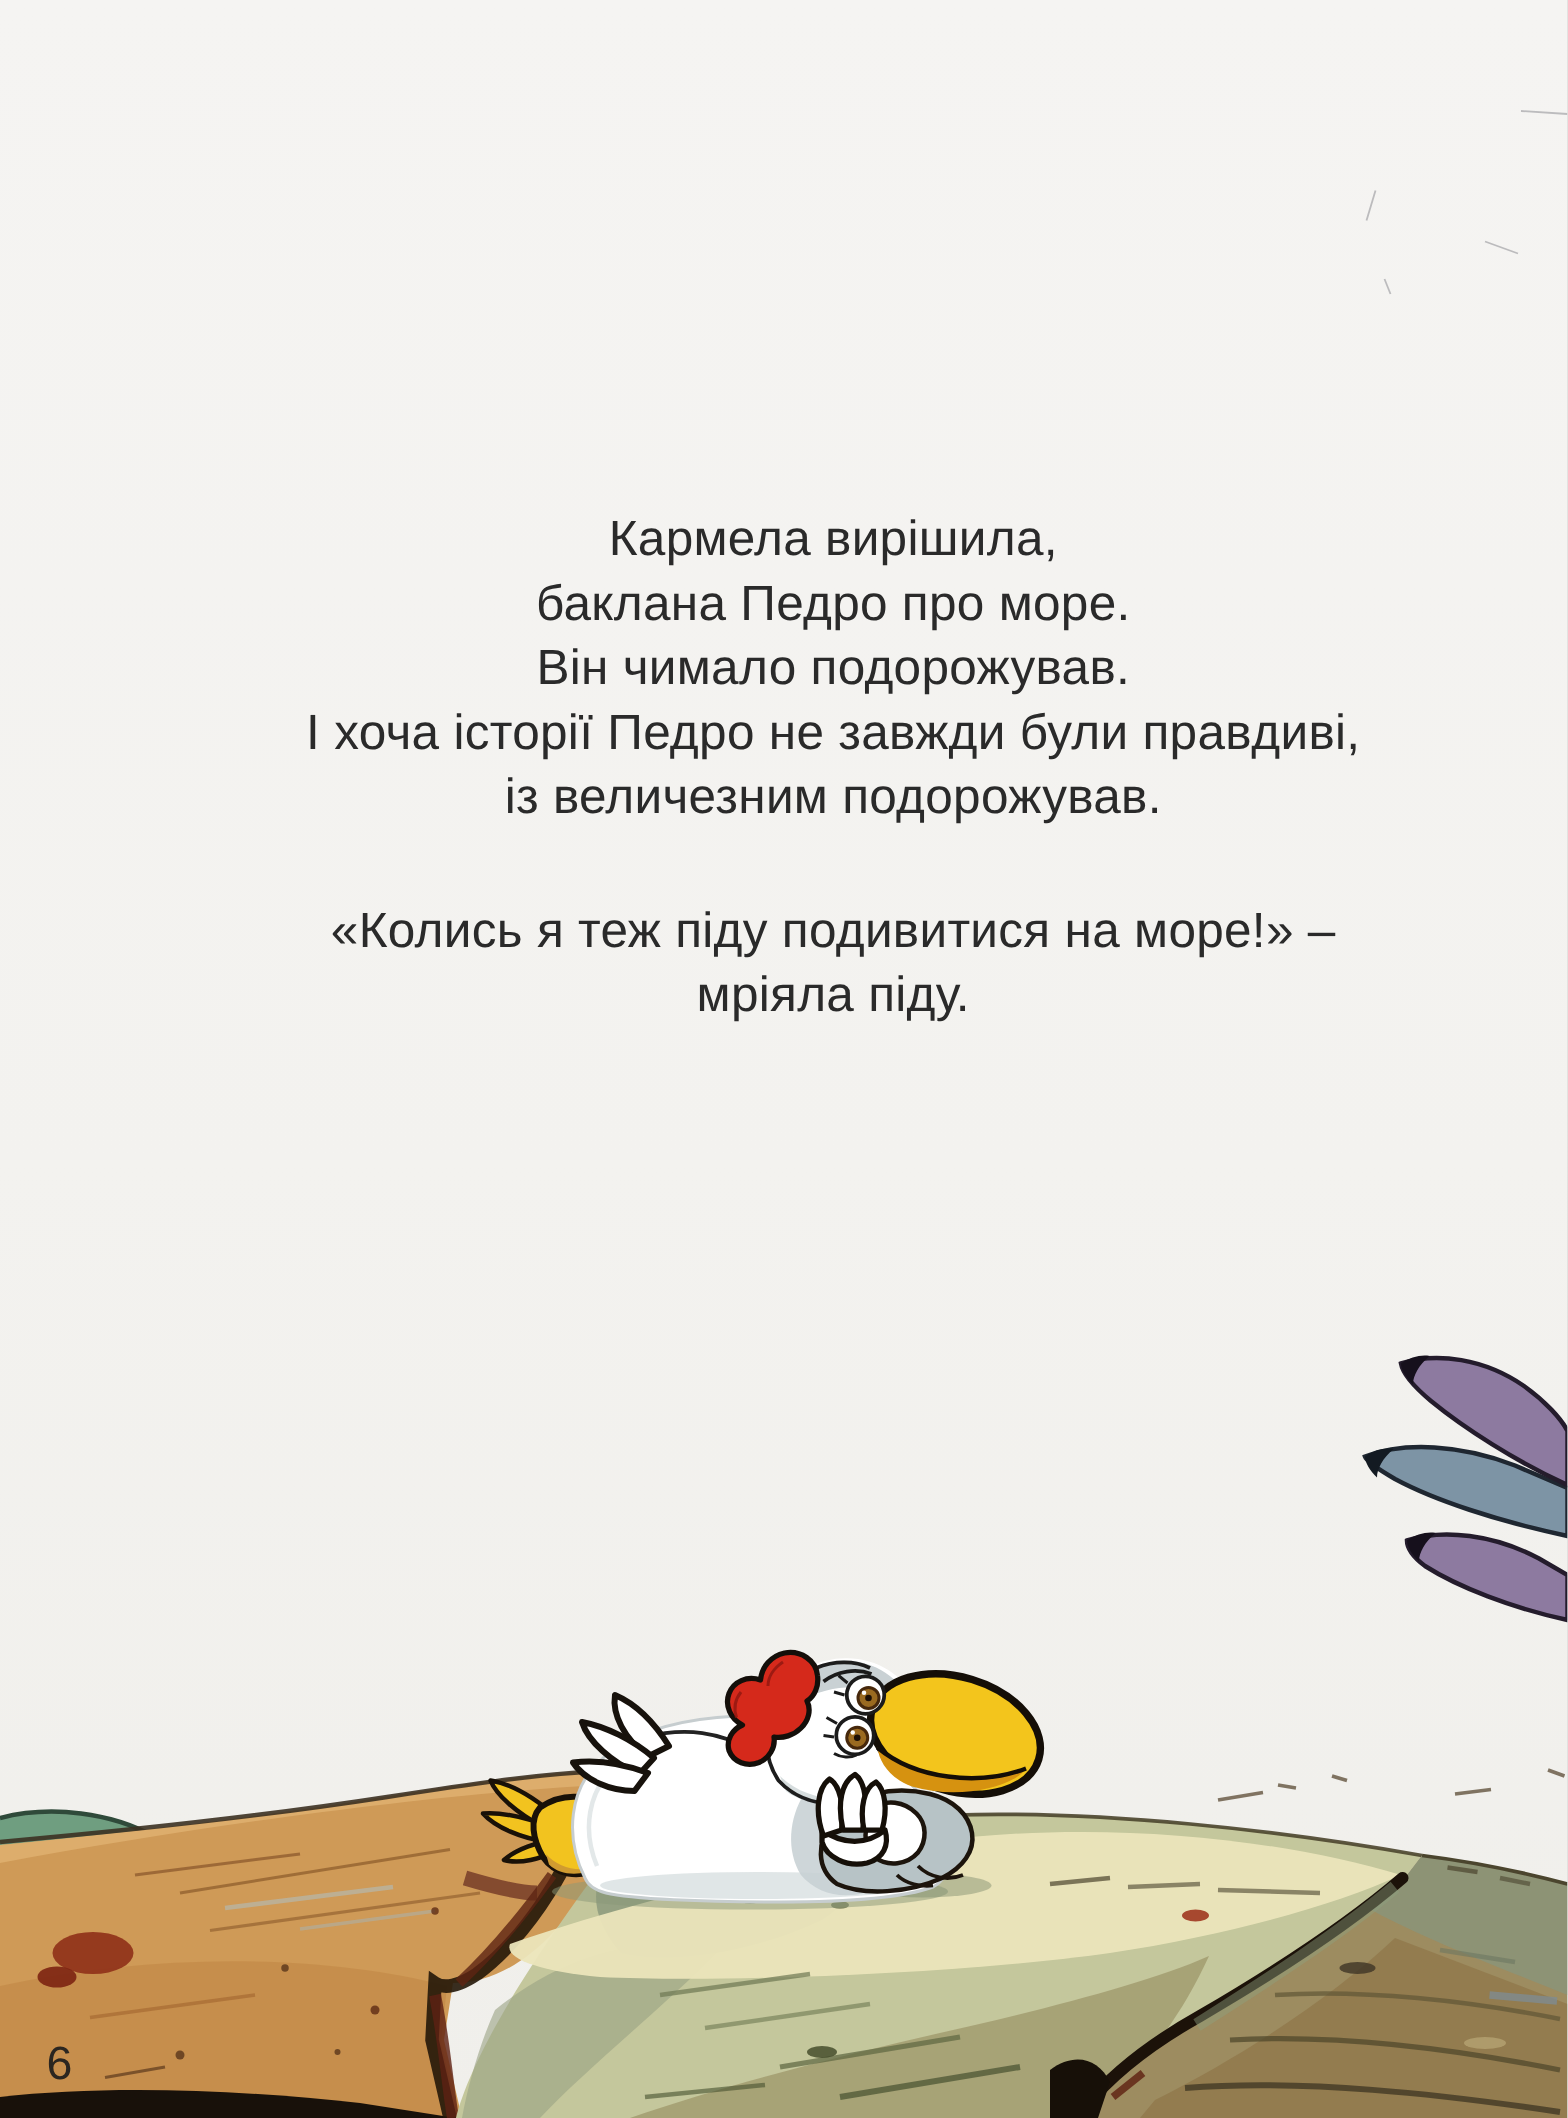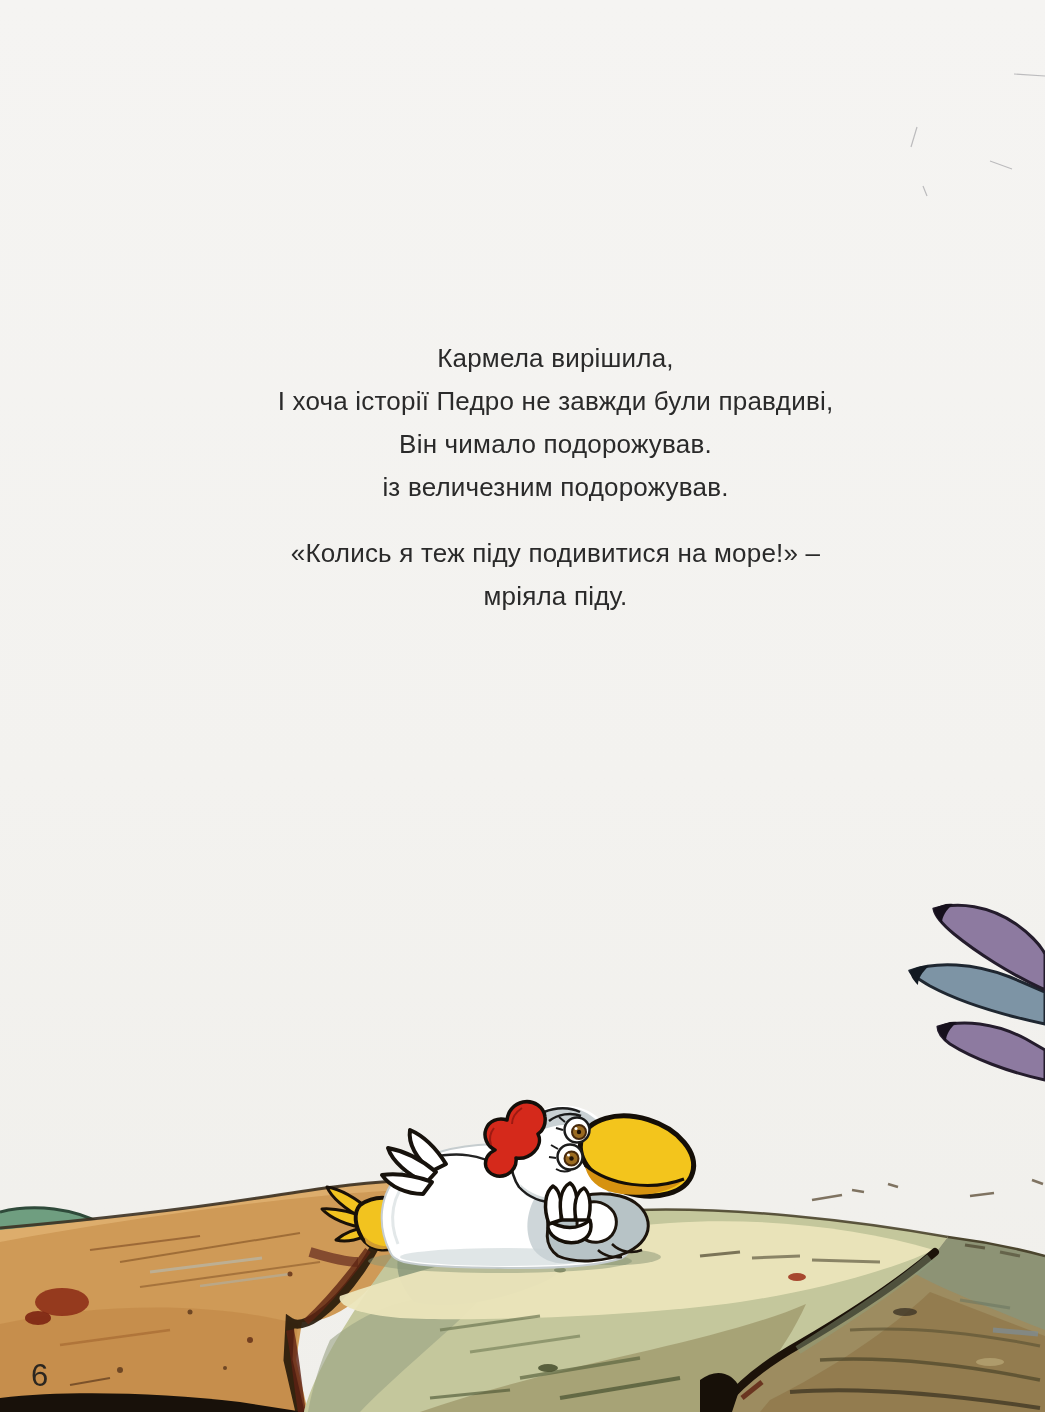--- a/index.html
+++ b/index.html
@@ -9,42 +9,43 @@
     width:1045px;height:1412px;
     margin:0 auto;
     background:linear-gradient(180deg,#f5f4f2 0%,#f3f2ef 55%,#f0efeb 100%);
     overflow:hidden;
     font-family:"Liberation Sans","DejaVu Sans",sans-serif;
   }
   .story{
     position:absolute;top:337px;left:66px;right:0;
     text-align:center;
     color:#2a2a2a;
-    font-size:26px;line-height:43px;letter-spacing:.2px;
+    font-size:33px;line-height:43px;letter-spacing:.2px;
     z-index:2;
   }
   .para{margin:0;}
-  .para--second{margin-top:23px;}
+  .para--second{margin-top:46px;}
   .story .line{display:block;}
   .illustration{position:absolute;left:0;top:0;width:1045px;height:1412px;z-index:1;display:block;}
   .page-number{
     position:absolute;left:31px;top:1358px;
     font-size:31px;color:#2b2620;z-index:3;letter-spacing:1px;
   }
 </style>
 </head>
 <body>
 
 <div class="page">
 
   <div class="story">
     <p class="para">
       <span class="line">Кармела вирішила,</span>
+      <span class="line">баклана Педро про море.</span>
+      <span class="line">Він чимало подорожував.</span>
       <span class="line">І хоча історії Педро не завжди були правдиві,</span>
-      <span class="line">Він чимало подорожував.</span>
       <span class="line">із величезним подорожував.</span>
     </p>
     <p class="para para--second">
       <span class="line">«Колись я теж піду подивитися на море!» –</span>
       <span class="line">мріяла піду.</span>
     </p>
   </div>
 
   <svg class="illustration" viewBox="0 0 1045 1412" xmlns="http://www.w3.org/2000/svg">
 

